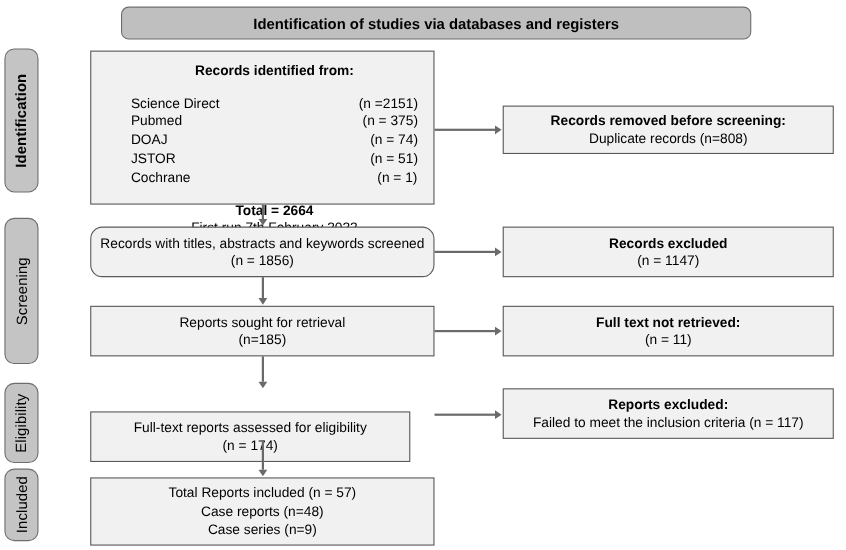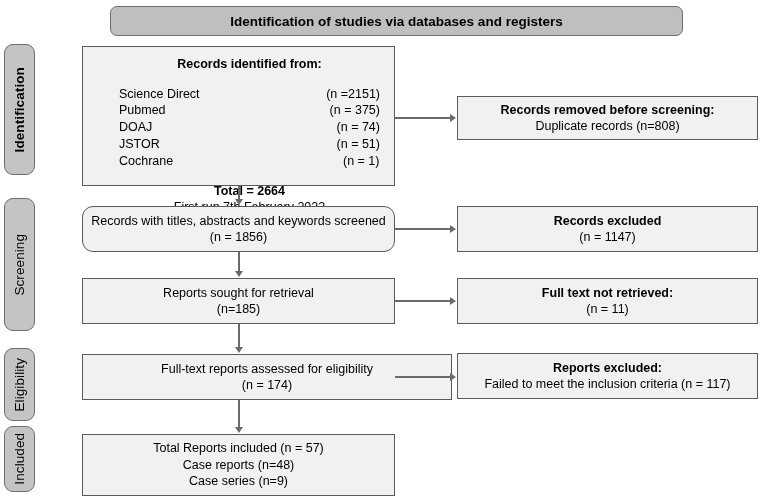--- a/index.html
+++ b/index.html
@@ -83,21 +83,21 @@
   }
   .flow-box .title {
     font-weight: bold;
   }
   .flow-box .line { white-space: nowrap; }
 
   
   #box-identified      { left: 82px; top: 46px;  width: 313px; height: 140px; }
   #box-screened        { left: 82px; top: 206px; width: 313px; height: 46px; border-radius: 11px;  }
   #box-sought          { left: 82px; top: 278px; width: 313px; height: 46px;  }
-  #box-assessed        { left: 82px; top: 354px; width: 370px; height: 46px;  }
+  #box-assessed        { left: 82px; top: 374px; width: 291px; height: 46px;  }
   #box-included        { left: 82px; top: 434px; width: 313px; height: 62px;  }
 
   
   #box-removed         { left: 457px; top: 96px;  width: 301px; height: 44px; text-align: right; }
   #box-records-excluded{ left: 457px; top: 206px; width: 301px; height: 46px; }
   #box-not-retrieved   { left: 457px; top: 278px; width: 301px; height: 46px; }
   #box-reports-excluded{ left: 457px; top: 353px; width: 301px; height: 46px; }
 
   
   #box-identified {

